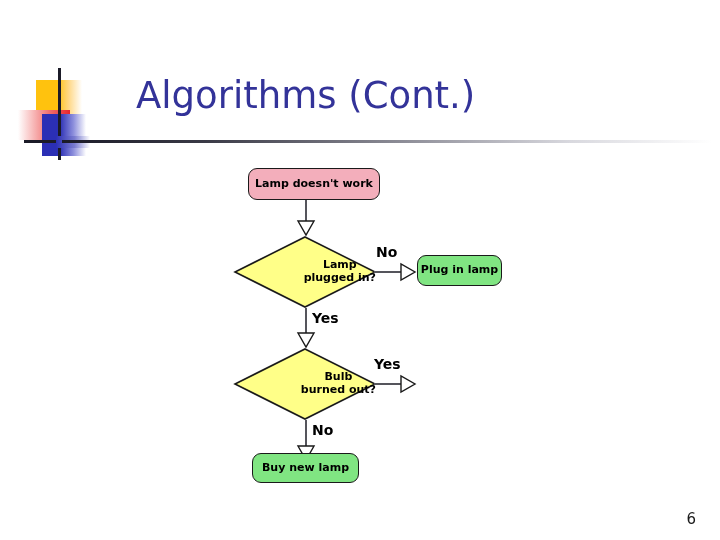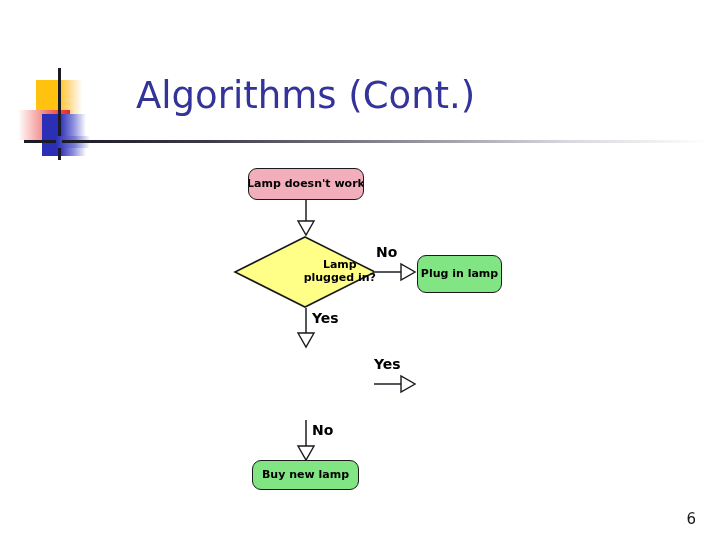--- a/index.html
+++ b/index.html
@@ -192,21 +192,21 @@
     <div class="motif-vline"></div>
     <div class="motif-hline"></div>
   </div>
 
   <div class="title">Algorithms (Cont.)</div>
   <div class="rule-blue-cap"></div>
   <div class="title-rule"></div>
 
   <div class="flowchart">
 
-    <div class="node node-round node-pink" style="left:20px; top:8px; width:116px; height:32px;">Lamp doesn't work</div>
+    <div class="node node-round node-pink" style="left:20px; top:8px; width:132px; height:32px;">Lamp doesn't work</div>
 
     <div class="conn-line" style="left:77px; top:40px; width:1.6px; height:30px;"></div>
     <svg class="arrow-svg" style="left:69px; top:60px;" width="18" height="18">
       <polygon points="1,1 17,1 9,15" fill="#ffffff" stroke="#1a1a1a" stroke-width="1.4"></polygon>
     </svg>
 
     <div class="diamond-wrap" style="left:6px; top:76px; width:142px; height:72px;">
       <svg width="142" height="72" viewBox="0 0 142 72">
         <polygon points="71,1 141,36 71,71 1,36" fill="#FFFF88" stroke="#1a1a1a" stroke-width="1.6"></polygon>
       </svg>
@@ -217,41 +217,52 @@
         </span>
       </div>
     </div>
 
     <div class="conn-line" style="left:146px; top:111px; width:32px; height:1.6px;"></div>
     <svg class="arrow-svg" style="left:172px; top:103px;" width="18" height="18">
       <polygon points="1,1 1,17 15,9" fill="#ffffff" stroke="#1a1a1a" stroke-width="1.4"></polygon>
     </svg>
     <div class="edge-label" style="left:148px; top:84px;">No</div>
 
-    <div class="node node-round node-green" style="left:189px; top:95px; width:85px; height:38px;">Plug in lamp</div>
+    <div class="node node-round node-green" style="left:189px; top:95px; width:85px; height:31px;">Plug in lamp</div>
 
     <div class="conn-line" style="left:77px; top:148px; width:1.6px; height:36px;"></div>
     <svg class="arrow-svg" style="left:69px; top:172px;" width="18" height="18">
       <polygon points="1,1 17,1 9,15" fill="#ffffff" stroke="#1a1a1a" stroke-width="1.4"></polygon>
     </svg>
     <div class="edge-label" style="left:84px; top:150px;">Yes</div>
 
+    <div class="diamond-wrap" style="left:6px; top:188px; width:142px; height:72px;">
+      <svg width="142" height="72" viewBox="0 0 142 72">
+        <polygon points="71,1 141,36 71,71 1,36" fill="#FFFF88" stroke="#1a1a1a" stroke-width="1.6"></polygon>
+      </svg>
+      <div class="diamond-label">
+        <span>
+          <span>Bulb</span><br>
+          <span>burned out?</span>
+        </span>
+      </div>
+    </div>
 
     <div class="conn-line" style="left:146px; top:223px; width:32px; height:1.6px;"></div>
     <svg class="arrow-svg" style="left:172px; top:215px;" width="18" height="18">
       <polygon points="1,1 1,17 15,9" fill="#ffffff" stroke="#1a1a1a" stroke-width="1.4"></polygon>
     </svg>
     <div class="edge-label" style="left:146px; top:196px;">Yes</div>
 
 
     <div class="conn-line" style="left:77px; top:260px; width:1.6px; height:36px;"></div>
     <svg class="arrow-svg" style="left:69px; top:285px;" width="18" height="18">
       <polygon points="1,1 17,1 9,15" fill="#ffffff" stroke="#1a1a1a" stroke-width="1.4"></polygon>
     </svg>
     <div class="edge-label" style="left:84px; top:262px;">No</div>
 
-    <div class="node node-round node-green" style="left:24px; top:300px; width:107px; height:30px;">Buy new lamp</div>
+    <div class="node node-round node-green" style="left:24px; top:293px; width:107px; height:30px;">Buy new lamp</div>
 
   </div>
 
   <div class="page-number">6</div>
 
 </div>
 
 </body></html>

